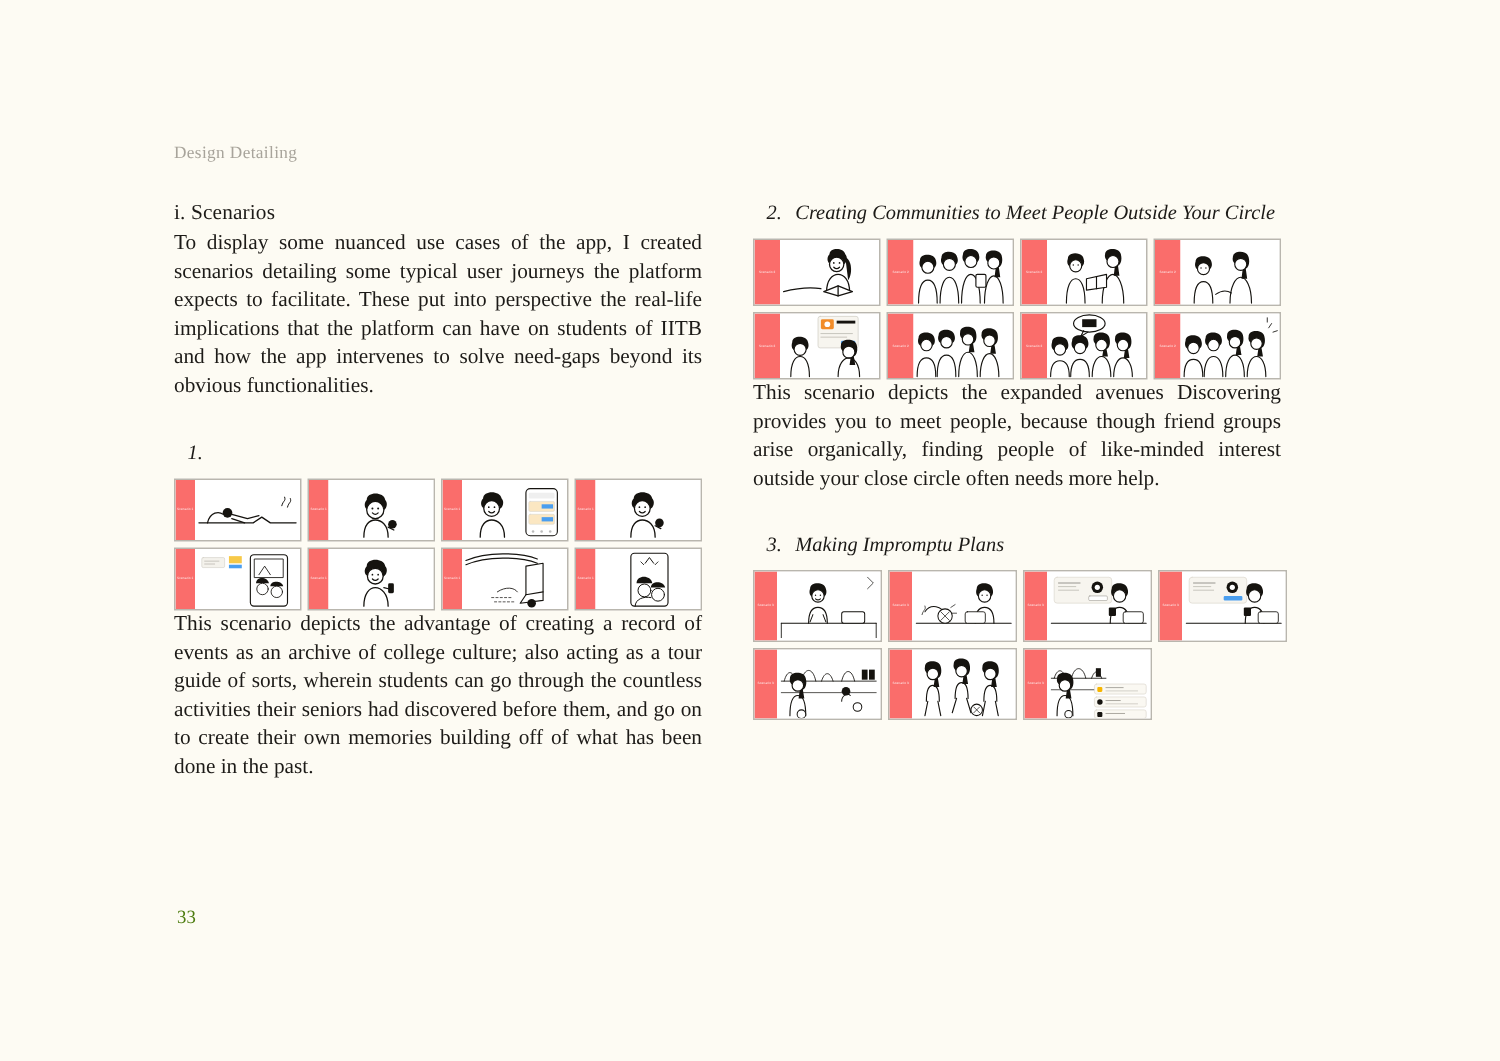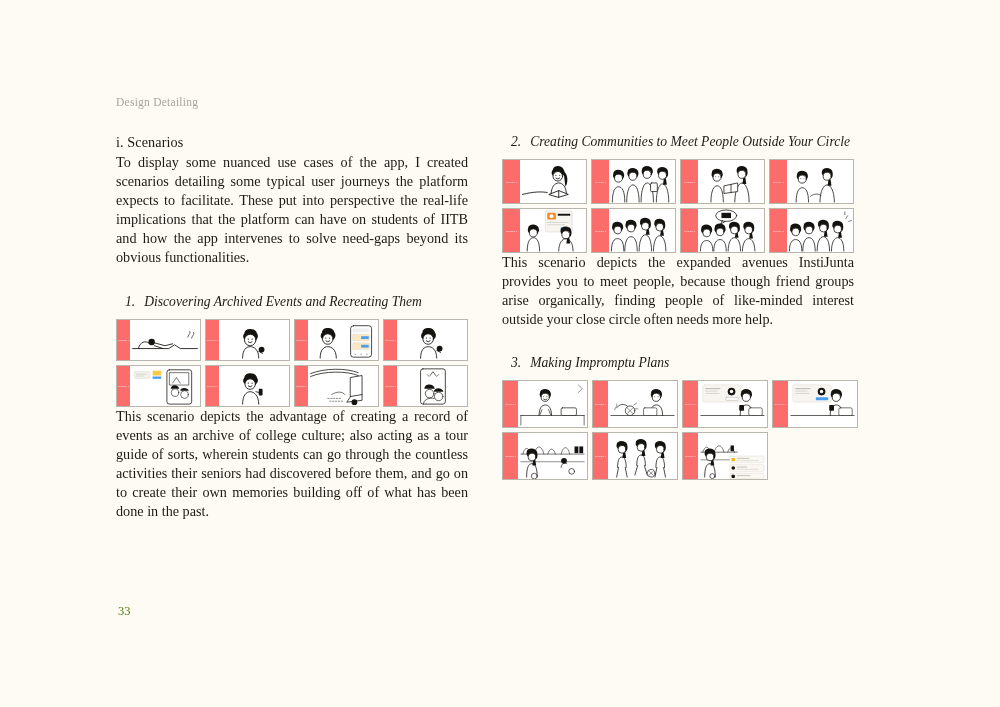--- a/index.html
+++ b/index.html
@@ -120,21 +120,20 @@
 
   <div class="col col-left">
 
     <h2 class="sec-title">i. Scenarios</h2>
 
     <p class="body">To display some nuanced use cases of the app, I created scenarios detailing some typical user journeys the platform expects to facilitate. These put into perspective the real-life implications that the platform can have on students of IITB and how the app intervenes to solve need-gaps beyond its obvious functionalities.</p>
 
     <div class="scenario sc1">
       <div class="scenario-head">
         <span class="num">1.</span>
-        <span>Discovering Archived Events and Recreating Them</span>
       </div>
 
       <div class="board">
         <div class="board-row">
 
           <div class="panel">
             <div class="band">
               <div class="band-label">Scenario 1</div>
             </div>
             <div class="art">
@@ -485,21 +484,21 @@
                 <circle cx="52.5" cy="21" r="4" fill="#fff" stroke="#15130f"></circle>
                 <path d="M46 44 C46 35 49 30 52.5 30 C56 30 59 35 59 44"></path>
                 <path d="M61 10 L63 7 M64 13 L67 12 M60 6 L60 3" stroke-width="0.6"></path>
               </svg>
             </div>
           </div>
 
         </div>
       </div>
 
-      <p class="body gap-after-board">This scenario depicts the expanded avenues InstiJunta provides you to meet people, because though friend groups arise organically, finding people of like-minded interest outside your close circle often needs more help.</p>
+      <p class="body gap-after-board">This scenario depicts the expanded avenues Discovering provides you to meet people, because though friend groups arise organically, finding people of like-minded interest outside your close circle often needs more help.</p>
     </div>
 
     <div class="scenario sc3">
       <div class="scenario-head">
         <span class="num">3.</span>
         <span>Making Impromptu Plans</span>
       </div>
 
       <div class="board">
         <div class="board-row">

